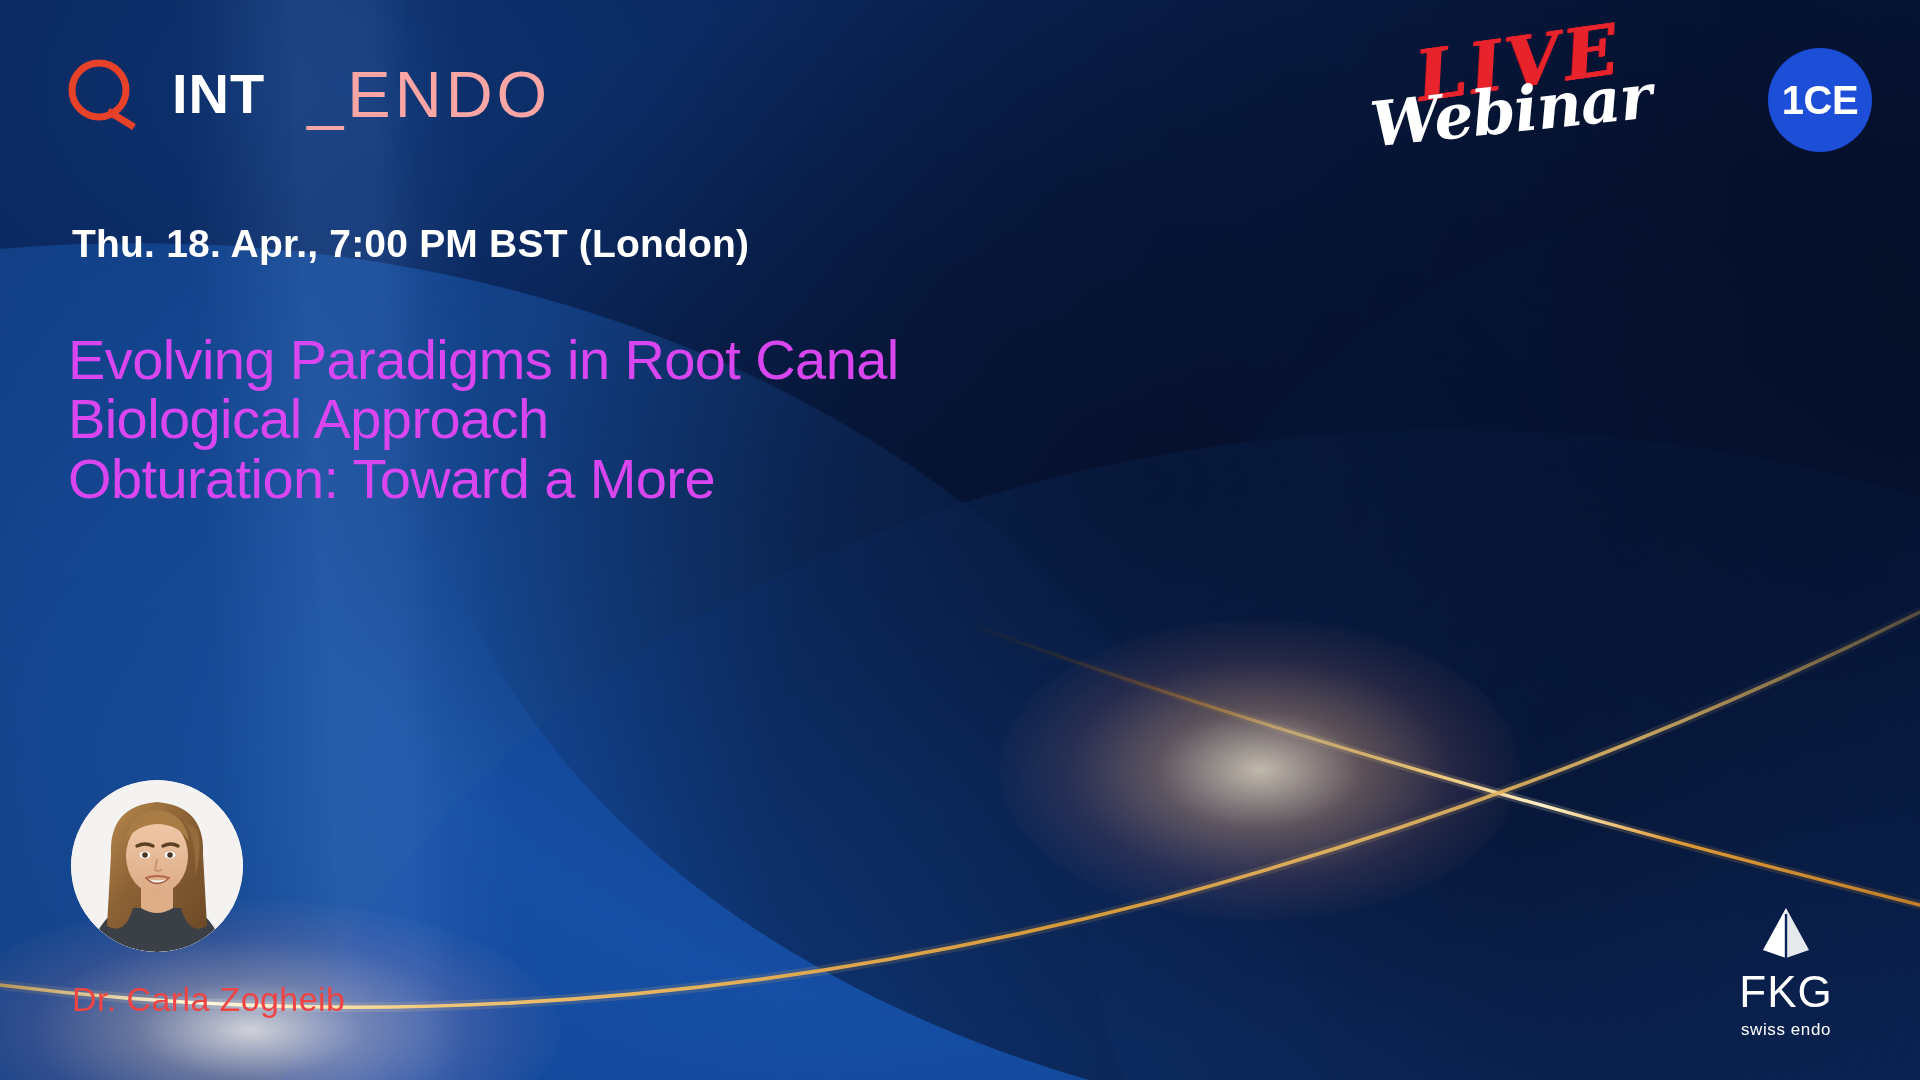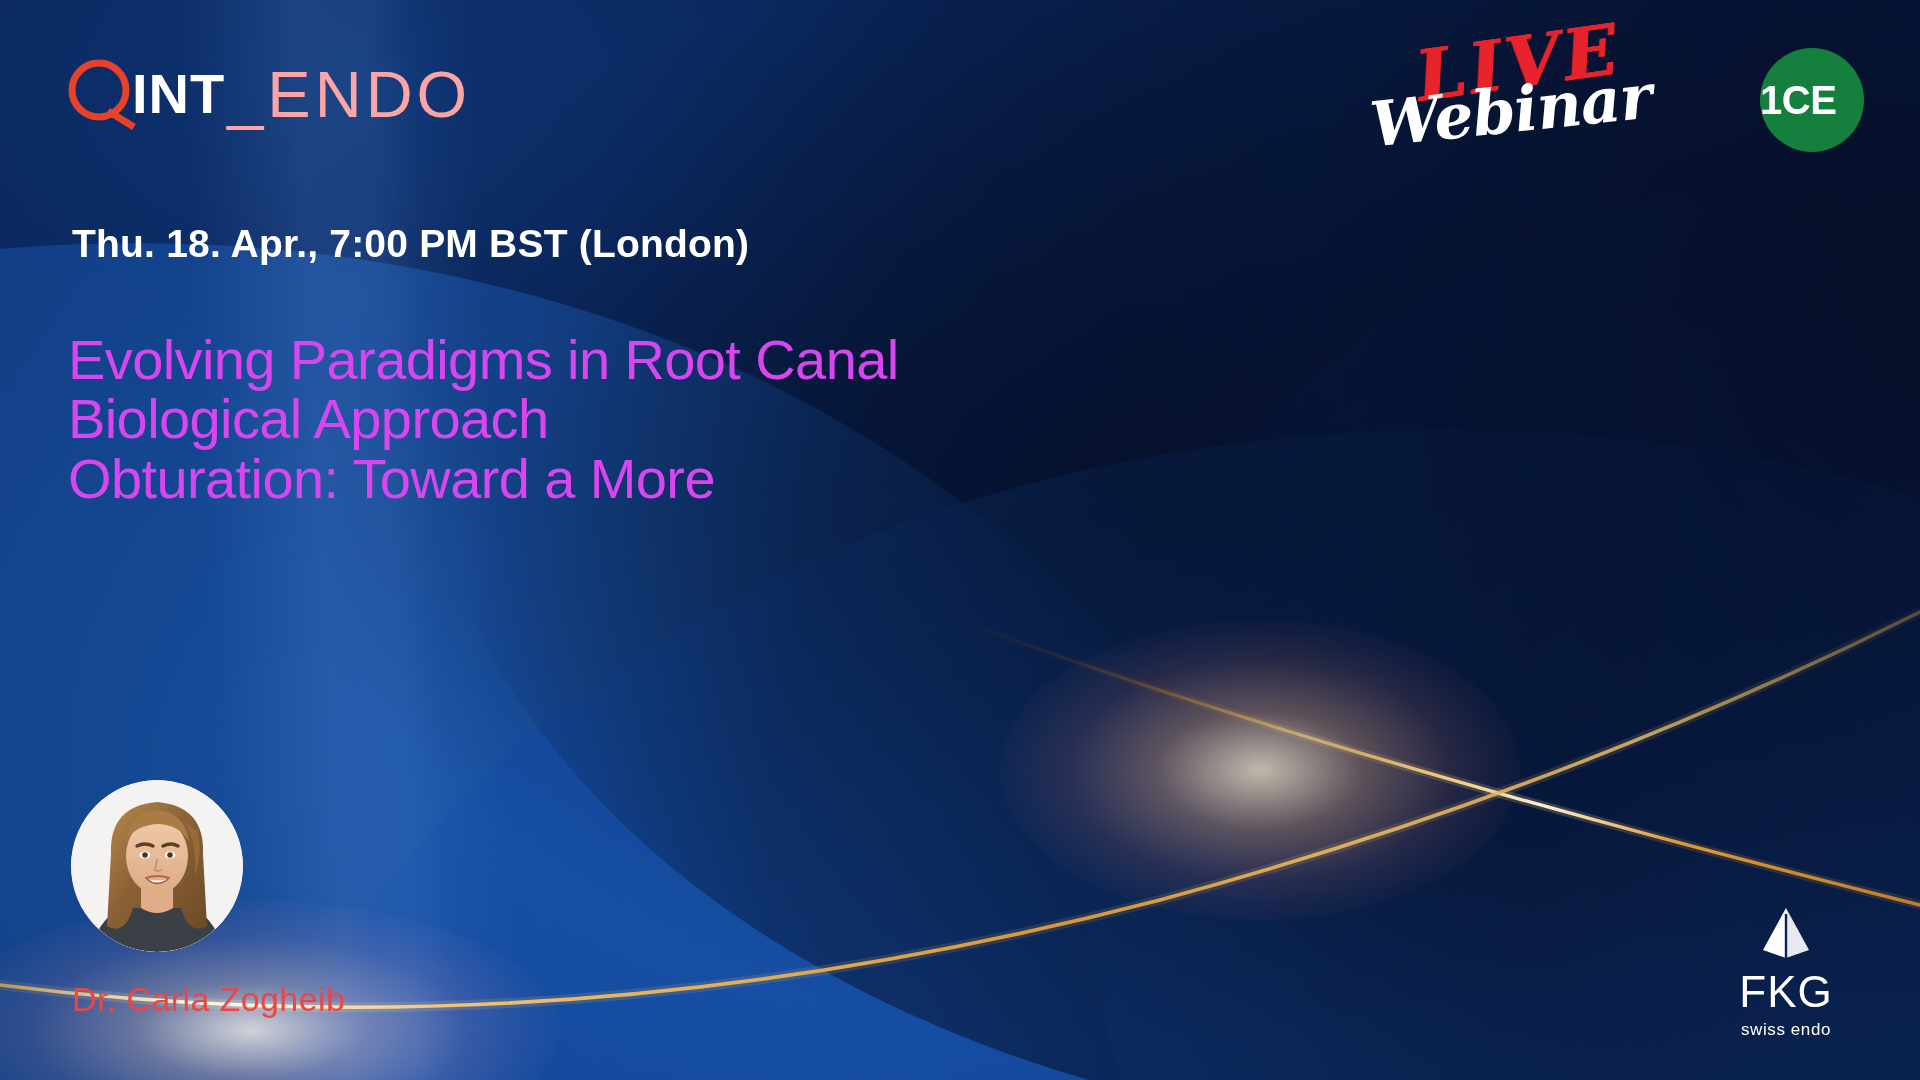--- a/index.html
+++ b/index.html
@@ -99,20 +99,21 @@
     background: radial-gradient(ellipse at center, rgba(255,240,205,0.8) 0%, rgba(255,185,105,0.36) 26%, rgba(215,105,70,0.15) 50%, rgba(170,65,60,0) 74%);
   }
 
   
   .logo-qint {
     position: absolute;
     left: 64px; top: 58px;
     display: flex;
     align-items: center;
     height: 72px;
+    gap: 40px;
   }
   .q-mark { display: block; }
   .logo-int {
     font-size: 56px;
     font-weight: 700;
     letter-spacing: 1px;
     color: #ffffff;
     line-height: 1;
     margin-left: -6px;
   }
@@ -151,26 +152,27 @@
     font-weight: 700;
     font-size: 62px;
     color: #ffffff;
     transform: rotate(-6deg);
     line-height: 1;
     letter-spacing: -1px;
   }
 
   .ice-badge {
     position: absolute;
-    right: 56px; top: 48px;
+    right: 48px; top: 48px;
     width: 104px; height: 104px;
     border-radius: 50%;
-    background: #15803d;
+    background: #1d4ed8;
     display: flex;
     align-items: center;
+    justify-content: center;
   }
   .ice-text {
     color: #ffffff;
     font-size: 40px;
     font-weight: 700;
     letter-spacing: -0.5px;
     line-height: 1;
   }
 
   

